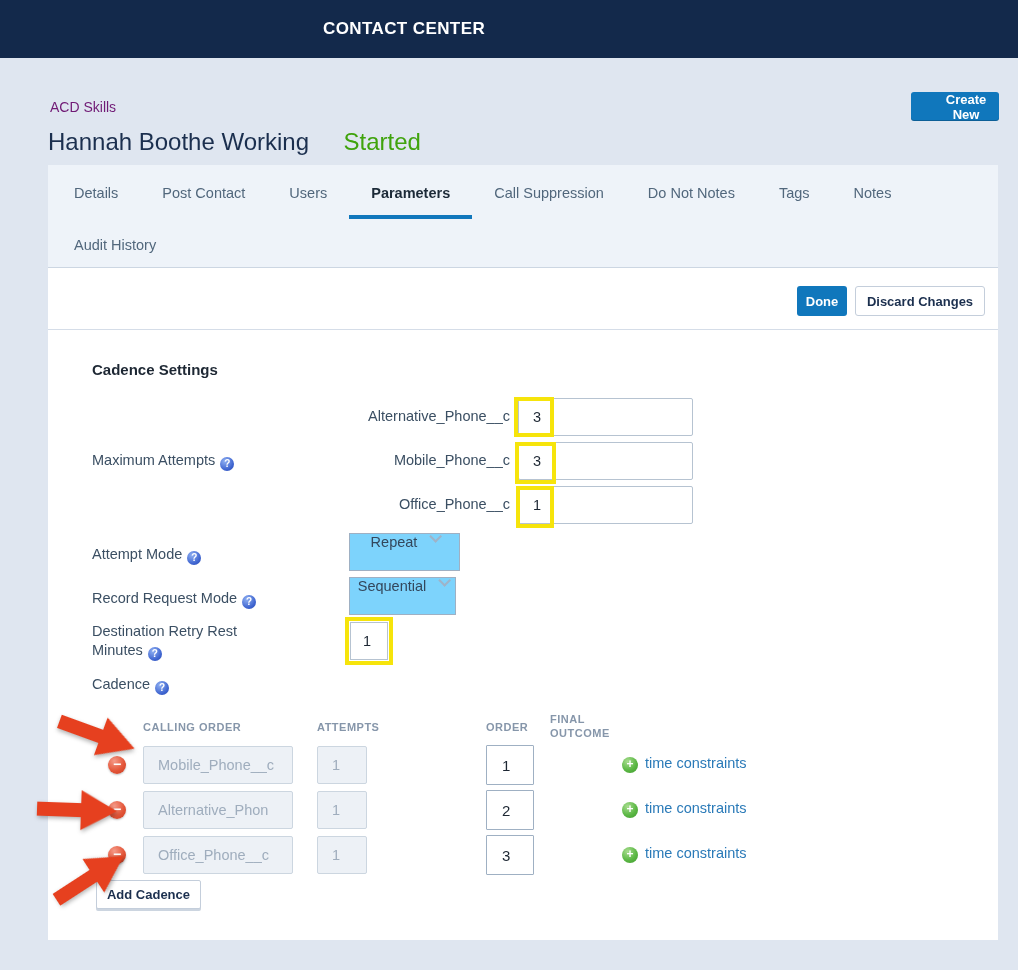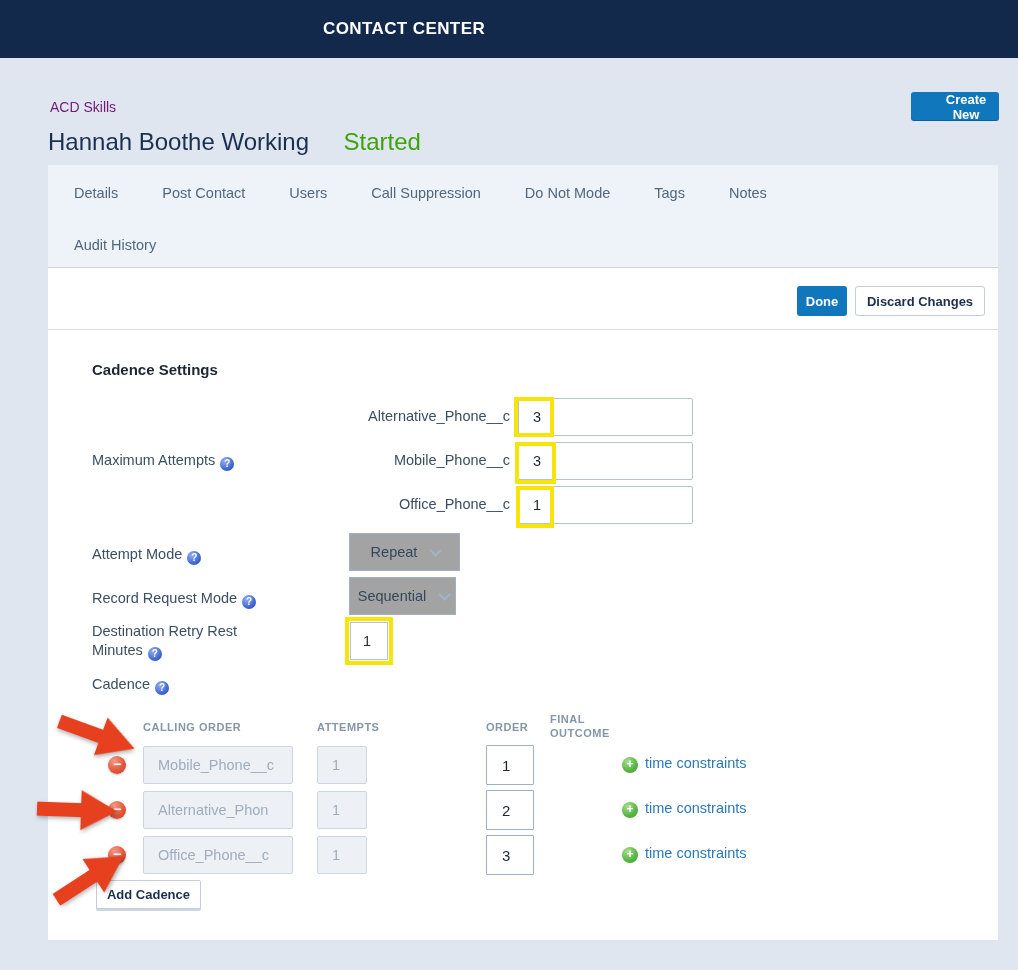--- a/index.html
+++ b/index.html
@@ -99,22 +99,22 @@
   
   .help-icon {
     display:inline-block; width:14px; height:14px; border-radius:50%;
     background:radial-gradient(circle at 35% 30%, #8fb0f2, #3d63cf 65%, #2b4bb0);
     color:#fff; font-size:10px; font-weight:bold; text-align:center;
     line-height:14px; vertical-align:-2px; margin-left:5px;
   }
 
   
   .dropdown {
-    position:absolute; left:301px; height:38px; background:#a3a3a3;
-    border:1px solid #9fb0c3; display:flex; align-items:center;
+    position:absolute; left:301px; height:38px; background:#7dd3fc;
+    border:1px solid #9fb0c3; display:flex; align-items:flex-start;
     justify-content:center; font-size:14.5px; color:#33475c; cursor:pointer;
   }
   .chevron {
     display:inline-block; width:9px; height:9px; margin-left:12px;
     border-right:2px solid #9fb3c8; border-bottom:2px solid #9fb3c8;
     transform:rotate(45deg) translateY(-3px);
   }
 
   
   .col-header {
@@ -176,22 +176,23 @@
   </div>
   <button class="create-new-btn">Create New</button>
 
   <div class="card">
 
     <div class="tabstrip">
       <div class="tabrow1">
         <div class="tab">Details</div>
         <div class="tab">Post Contact</div>
         <div class="tab">Users</div>
+        <div class="tab active">Parameters</div>
         <div class="tab">Call Suppression</div>
-        <div class="tab">Do Not Mode</div>
+        <div class="tab">Do Not Notes</div>
         <div class="tab">Tags</div>
         <div class="tab">Notes</div>
       </div>
       <div class="tabrow2">
         <div class="tab">Audit History</div>
       </div>
     </div>
 
     <div class="actions-row">
       <button class="done-btn">Done</button>

